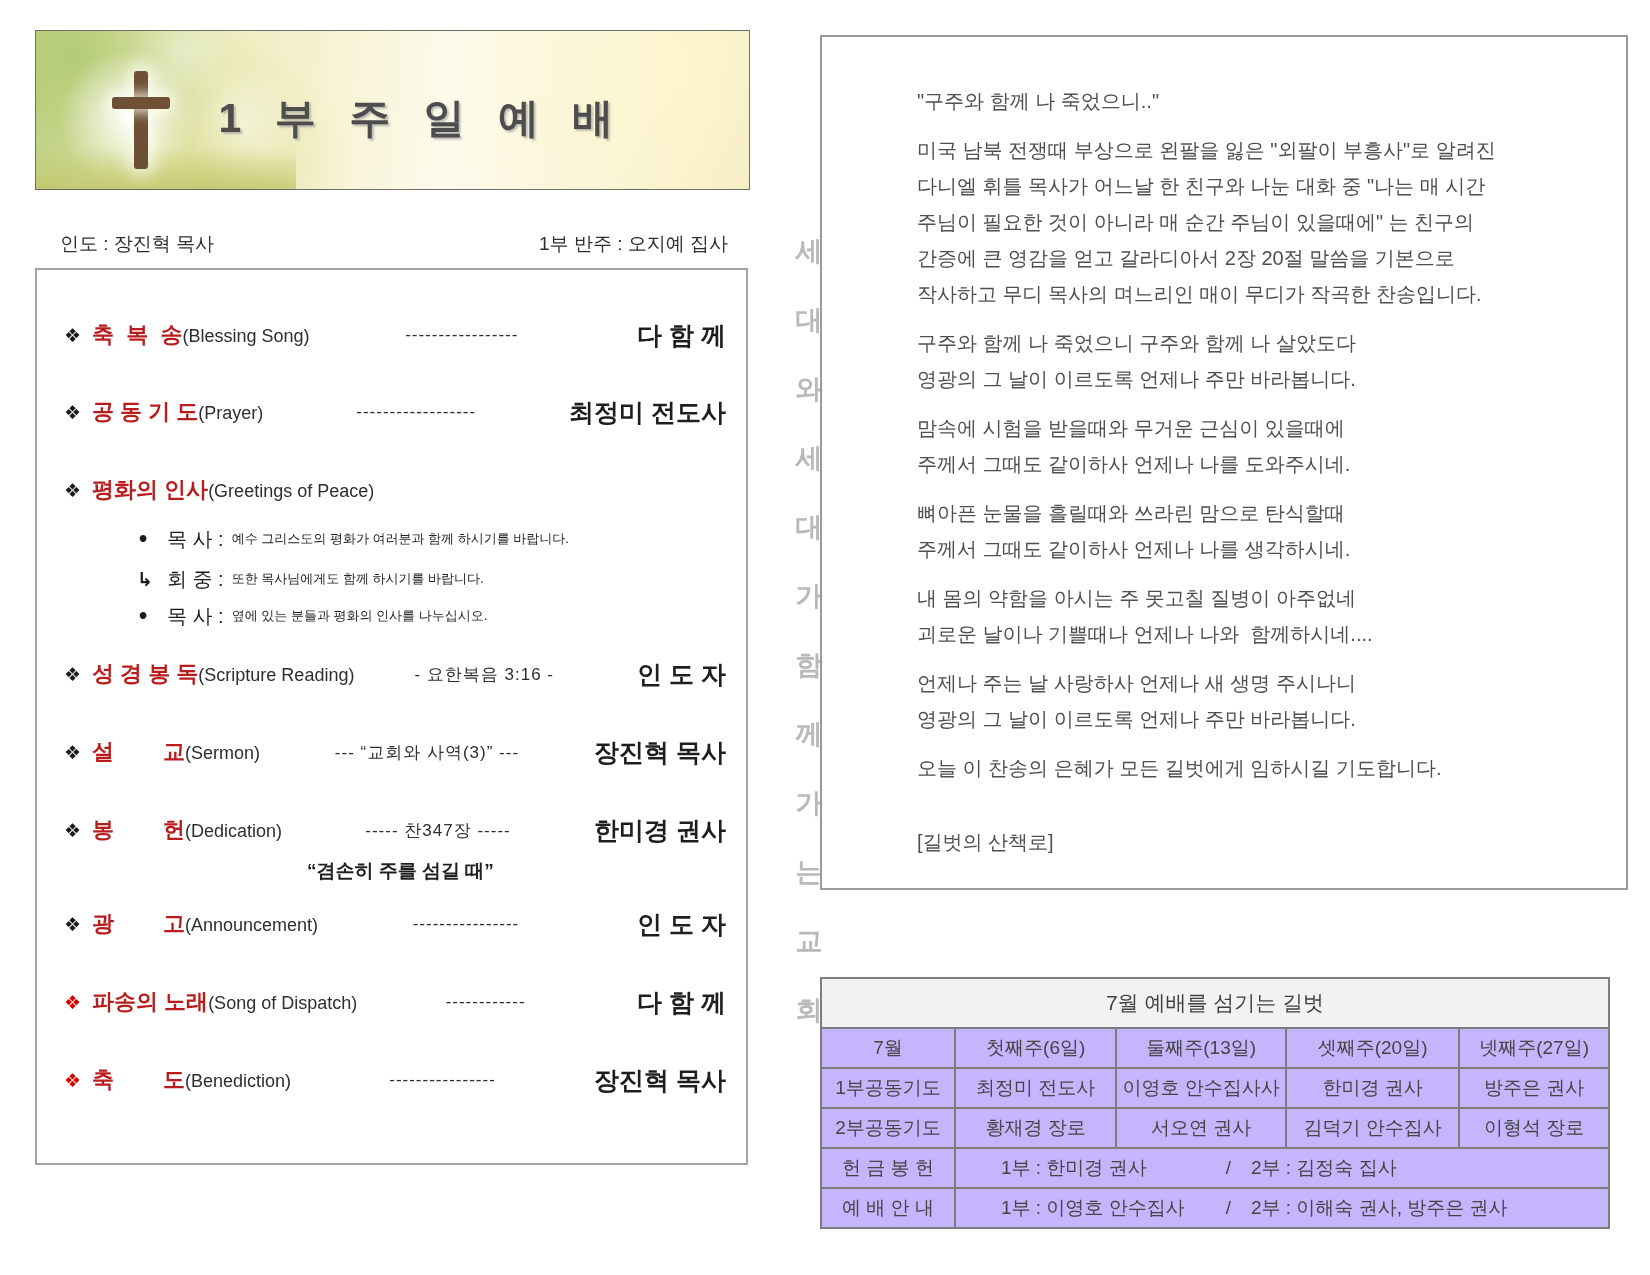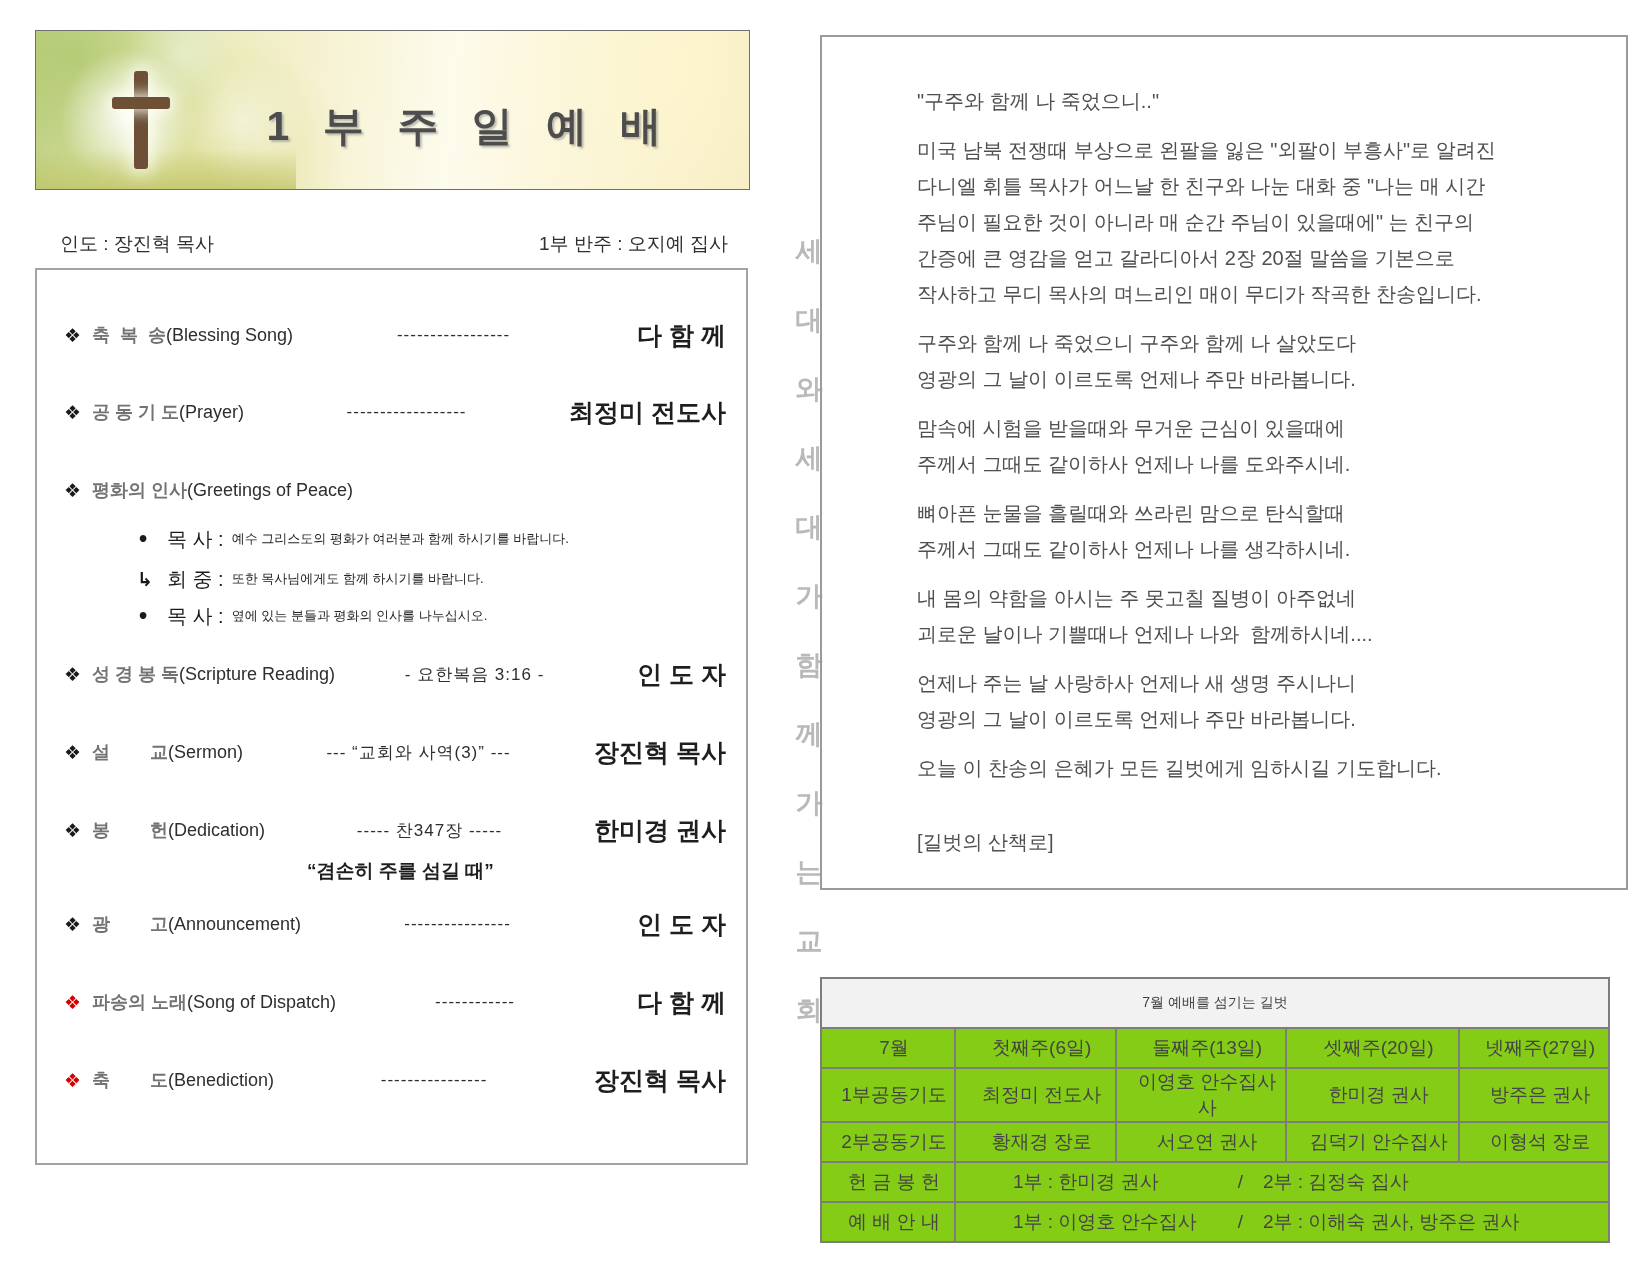--- a/index.html
+++ b/index.html
@@ -16,34 +16,34 @@
       radial-gradient(circle at 24% 86%, rgba(214,214,130,0.6) 0%, transparent 25%),
       radial-gradient(circle at 90% 25%, rgba(255,248,205,0.6) 0%, transparent 35%),
       linear-gradient(95deg,#c6d58c 0%,#e4e9b2 16%,#f5f1cf 38%,#fdfbec 58%,#faf3d6 82%,#f4ebc2 100%);
     overflow:hidden;}
   .banner .grass{position:absolute;left:0;bottom:0;width:260px;height:40px;
     background:linear-gradient(to top, rgba(190,195,100,0.75), transparent);}
   .cross-v{position:absolute;left:98px;top:40px;width:14px;height:98px;background:#6d5036;border-radius:3px;
     box-shadow:0 0 18px 4px rgba(255,255,245,0.9);}
   .cross-h{position:absolute;left:76px;top:66px;width:58px;height:12px;background:#6d5036;border-radius:3px;
     box-shadow:0 0 14px 3px rgba(255,255,245,0.85);}
-  .banner-title{position:absolute;left:0;top:16px;width:100%;height:100%;display:flex;align-items:center;justify-content:center;
+  .banner-title{position:absolute;left:0;top:8px;width:100%;height:100%;display:flex;align-items:center;justify-content:center;
     font-size:41px;font-weight:bold;color:#4d4d4d;letter-spacing:11px;text-shadow:2px 2px 2px rgba(140,140,140,0.55);
-    padding-left:58px;box-sizing:border-box;margin-left:48px;}
+    padding-left:58px;box-sizing:border-box;}
 
   
   .info-row{position:absolute;left:60px;top:231px;width:668px;display:flex;justify-content:space-between;
     font-size:19px;font-weight:normal;color:#2f2f2f;}
 
   
   .order-box{position:absolute;left:35px;top:268px;width:713px;height:897px;border:2px solid #a3a3a3;box-sizing:border-box;}
   .order-row{position:absolute;left:27px;right:20px;height:32px;display:flex;align-items:center;}
   .order-row .bullet{width:28px;font-size:19px;color:#1a1a1a;flex:none;font-family:"DejaVu Sans",sans-serif;}
   .order-row .bullet.red{color:#d40000;}
-  .order-row .ko{font-size:18px;font-weight:bold;color:#737373;white-space:pre;}
+  .order-row .ko{font-size:22px;font-weight:bold;color:#b91c1c;white-space:pre;}
   .order-row .en{font-size:18px;font-weight:normal;color:#2e2e2e;}
   .order-row .mid{flex:1;text-align:center;font-size:17px;color:#2e2e2e;letter-spacing:1px;white-space:pre;}
   .order-row .person{flex:none;min-width:112px;text-align:right;font-size:25px;font-weight:bold;color:#1e1e1e;white-space:pre;}
   .peace-line{position:absolute;left:100px;height:30px;display:flex;align-items:center;}
   .peace-line .pbullet{width:30px;font-size:19px;font-weight:bold;color:#1a1a1a;font-family:"DejaVu Sans",sans-serif;}
   .peace-line .speaker{font-size:20px;font-weight:normal;color:#1a1a1a;margin-right:8px;white-space:pre;}
   .peace-line .ptext{font-size:13px;color:#222222;}
   .hymn-sub{position:absolute;left:270px;width:280px;text-align:left;font-size:19px;font-weight:bold;color:#1e1e1e;}
 
   
@@ -61,22 +61,22 @@
   .devotion-box{position:absolute;left:820px;top:35px;width:808px;height:855px;border:2px solid #9a9a9a;box-sizing:border-box;
     padding:46px 40px 0 95px;color:#4f4f4f;}
   .devotion-box p{margin:0 0 13px 0;}
   .devotion-box .line{font-size:20px;line-height:36px;white-space:pre-wrap;}
   .devotion-box .footer{margin-top:38px;}
 
   
   .sched{position:absolute;left:820px;top:977px;width:790px;border-collapse:collapse;table-layout:fixed;
     font-size:19px;color:#454545;}
   .sched td{border:2px solid #7d7d7d;text-align:center;padding:0;}
-  .sched .title-row td{height:48px;background:#f2f2f2;font-size:14px;color:#3f3f3f;}
-  .sched .datarow td{height:38px;background:#84cc16;padding-left:12px;}
+  .sched .title-row td{height:48px;background:#f2f2f2;font-size:21px;color:#3f3f3f;}
+  .sched .datarow td{height:38px;background:#c4b5fd;}
   .c0{width:17%;} .c1{width:20.5%;} .c2{width:21.5%;} .c3{width:22%;} .c4{width:19%;}
   .mrow{display:flex;align-items:center;padding-left:45px;}
   .mrow .p1{width:205px;text-align:left;white-space:pre;}
   .mrow .slash{width:45px;text-align:center;}
   .mrow .p2{flex:1;text-align:left;white-space:pre;}
   .lbl{white-space:pre;}
 </style>
 </head>
 <body>
 

